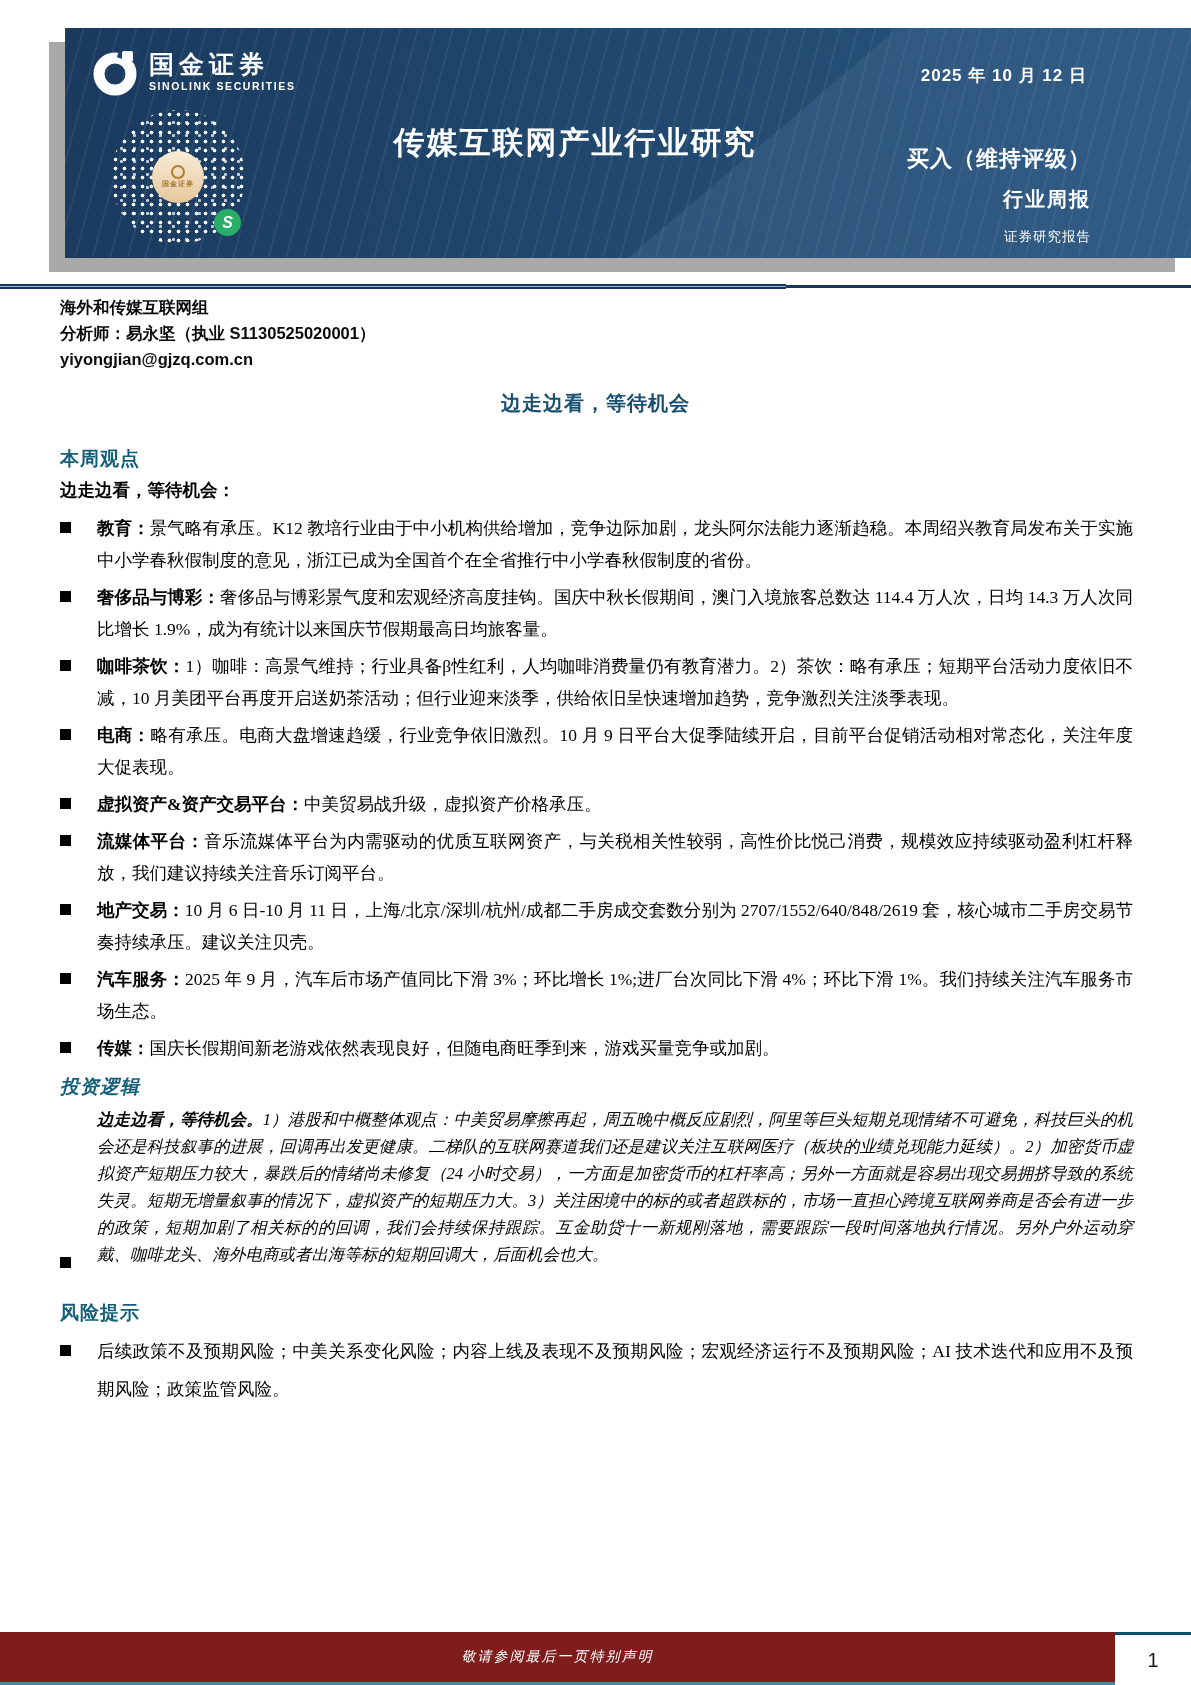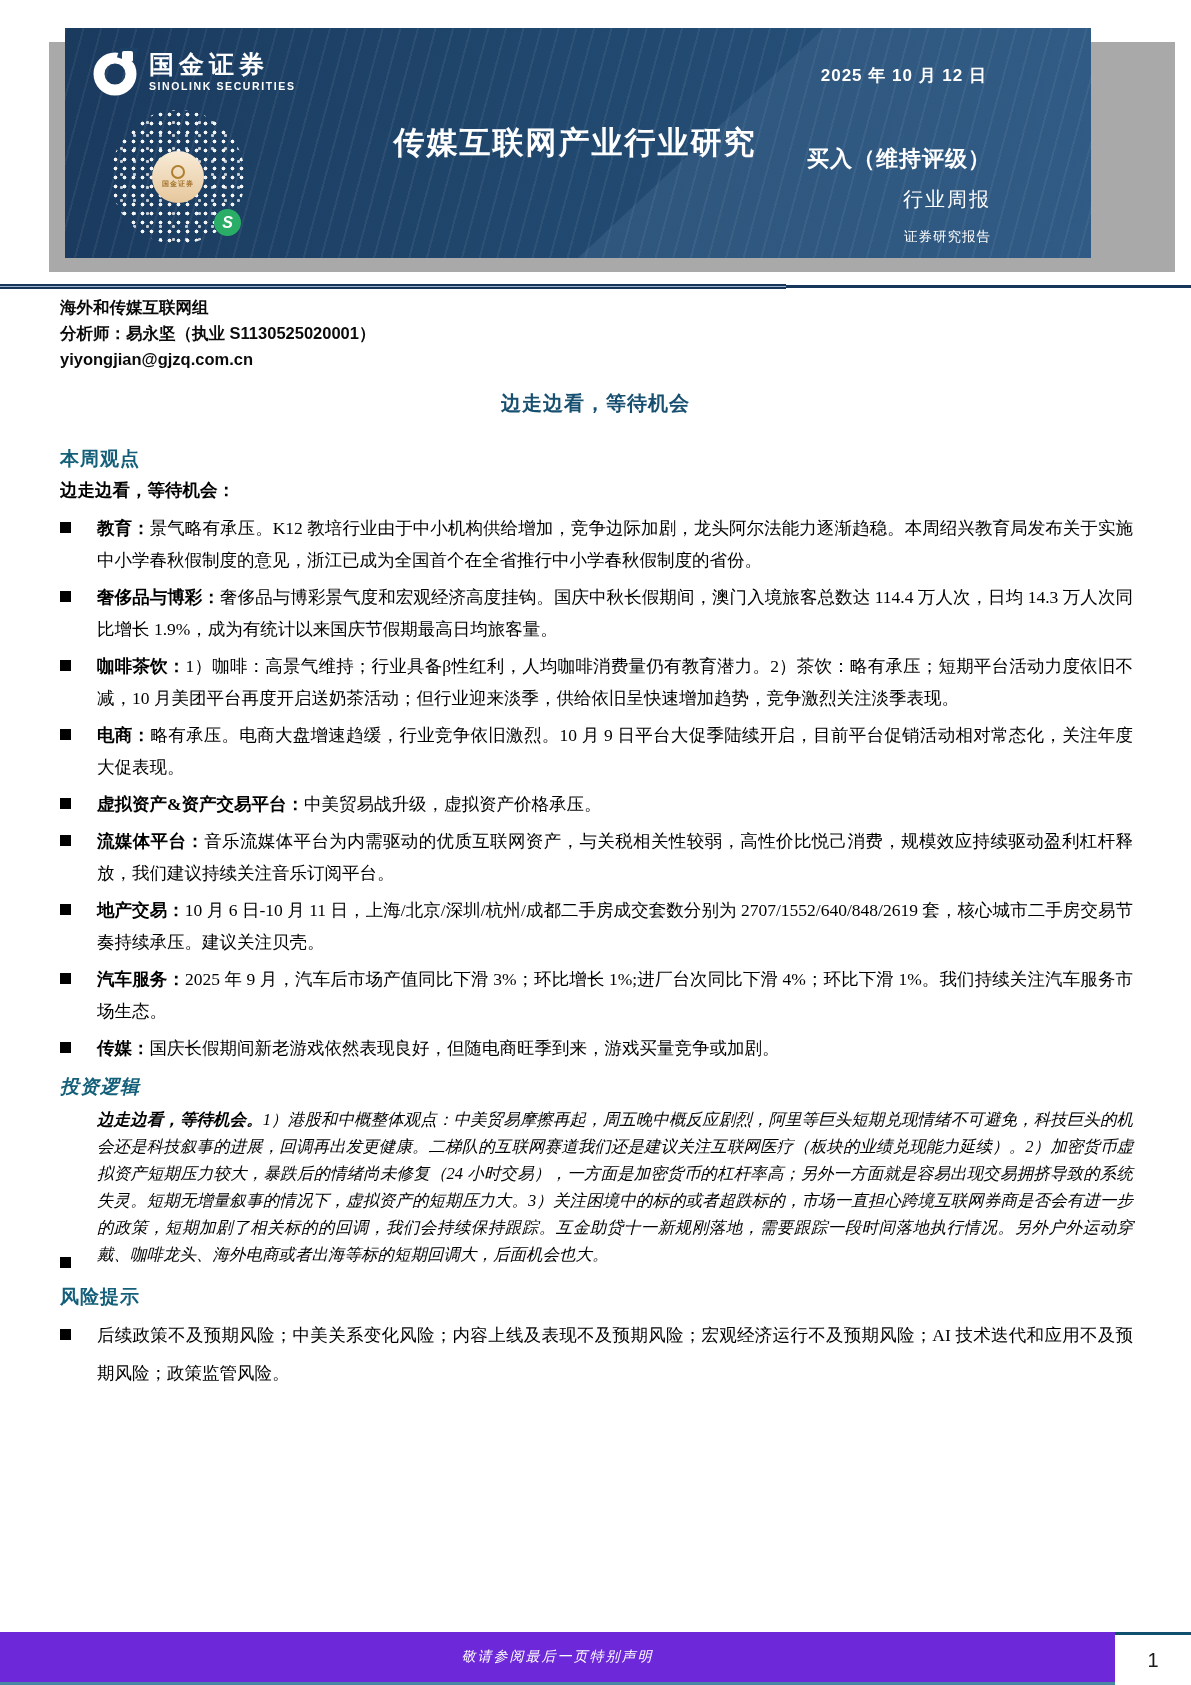--- a/index.html
+++ b/index.html
@@ -1,21 +1,21 @@
 <!DOCTYPE html>
 <html><head>
 <meta charset="utf-8">
 <style>
   html,body{margin:0;padding:0;background:#fff;}
   .page{position:relative;width:1191px;height:1685px;background:#fff;overflow:hidden;
         font-family:"Liberation Serif",serif;color:#000;margin:0 auto;}
 
   
   .banner-shadow{position:absolute;left:49px;top:42px;width:1126px;height:230px;background:#a9a9a9;}
-  .banner{position:absolute;left:65px;top:28px;width:1026px;height:230px;overflow:hidden;
+  .banner{position:absolute;left:65px;top:28px;width:1126px;height:230px;overflow:hidden;
           background:linear-gradient(100deg,#1a3a5e 0%,#224a71 55%,#2b5680 100%);}
   .banner::before{content:"";position:absolute;inset:0;
           background:repeating-linear-gradient(105deg,rgba(255,255,255,.06) 0 2px,transparent 2px 17px);}
   .banner::after{content:"";position:absolute;inset:0;
           background:linear-gradient(115deg,rgba(140,175,210,.22),rgba(90,130,170,.10));
           clip-path:polygon(50% 100%,74% 0,100% 0,100% 100%);}
   .banner *{position:relative;z-index:2;}
 
   .logo{position:absolute;left:26px;top:20px;display:flex;align-items:center;gap:10px;color:#fff;
         font-family:"Liberation Sans",sans-serif;}
@@ -35,21 +35,21 @@
   .wechat{position:absolute;right:4px;bottom:8px;width:27px;height:27px;border-radius:50%;background:#2aae67;
      color:#fff;font-weight:bold;font-style:italic;font-size:16px;display:flex;align-items:center;justify-content:center;
      font-family:"Liberation Sans",sans-serif;}
 
   .b-date{position:absolute;top:36px;right:104px;color:#fff;font-weight:bold;font-size:17px;
           font-family:"Liberation Sans",sans-serif;letter-spacing:1px;}
   .b-title{position:absolute;top:94px;left:275px;width:470px;text-align:center;color:#fff;
            font-size:31px;font-weight:bold;letter-spacing:2px;font-family:"Liberation Sans",sans-serif;}
   .b-rating{position:absolute;top:116px;right:100px;color:#fff;font-size:22px;font-weight:bold;
             font-family:"Liberation Sans",sans-serif;letter-spacing:1px;}
-  .b-type{position:absolute;top:158px;right:100px;color:#fff;font-size:20px;font-weight:normal;
+  .b-type{position:absolute;top:158px;right:100px;color:#fff;font-size:20px;font-weight:bold;
           font-family:"Liberation Sans",sans-serif;letter-spacing:2px;}
   .b-tag{position:absolute;top:200px;right:100px;color:#fff;font-size:13.5px;
          font-family:"Liberation Sans",sans-serif;letter-spacing:1px;}
 
   
   .rule{position:absolute;top:284px;left:0;width:100%;height:5px;}
   .rule::before{content:"";position:absolute;left:0;top:0;width:66%;height:5px;
      background:linear-gradient(#16365c 0 2px,#9fb2cc 2px 3.5px,#16365c 3.5px 5px);}
   .rule::after{content:"";position:absolute;left:66%;right:0;top:1px;height:2.5px;background:#16365c;}
 
@@ -68,26 +68,26 @@
       margin:0 0 6px 0;letter-spacing:1px;}
   .intro{font-size:17.5px;font-weight:bold;margin:2px 0 10px 0;}
   .bullet{display:flex;margin-bottom:5px;font-size:17.5px;line-height:32px;}
   .bullet .marker{flex:none;width:37px;padding-top:10px;}
   .bullet .marker i{display:block;width:11px;height:11px;background:#000;}
   .bullet .btext{flex:1;text-align:justify;}
   .bullet .blabel{font-weight:bold;}
   .sec-logic{margin-top:10px;font-style:italic;}
   .sec-logic .bullet{font-size:16.5px;line-height:27px;align-items:flex-end;}
   .sec-logic .bullet .marker{padding-top:7px;}
-  .sec-risk{margin-top:16px;}
+  .sec-risk{margin-top:32px;}
   .sec-risk .bullet{line-height:38px;}
   .sec-risk .bullet .marker{padding-top:13px;}
 
   
-  .footer-bar{position:absolute;left:0;bottom:0;width:1115px;height:50px;background:#6d28d9;
+  .footer-bar{position:absolute;left:0;bottom:0;width:1115px;height:50px;background:#7f1d1d;
       border-bottom:3px solid #4a87a3;display:flex;align-items:center;justify-content:center;}
   .footer-bar .disclaimer{color:#fff;font-size:14px;font-style:italic;letter-spacing:2px;}
   .page-box{position:absolute;right:0;bottom:0;width:76px;height:50px;background:#fff;
       border-top:3px solid #0F506F;display:flex;align-items:center;justify-content:center;
       font-size:20px;color:#1a1a1a;font-family:"Liberation Sans",sans-serif;}
 </style>
 </head>
 <body>
 
 <div class="page">

